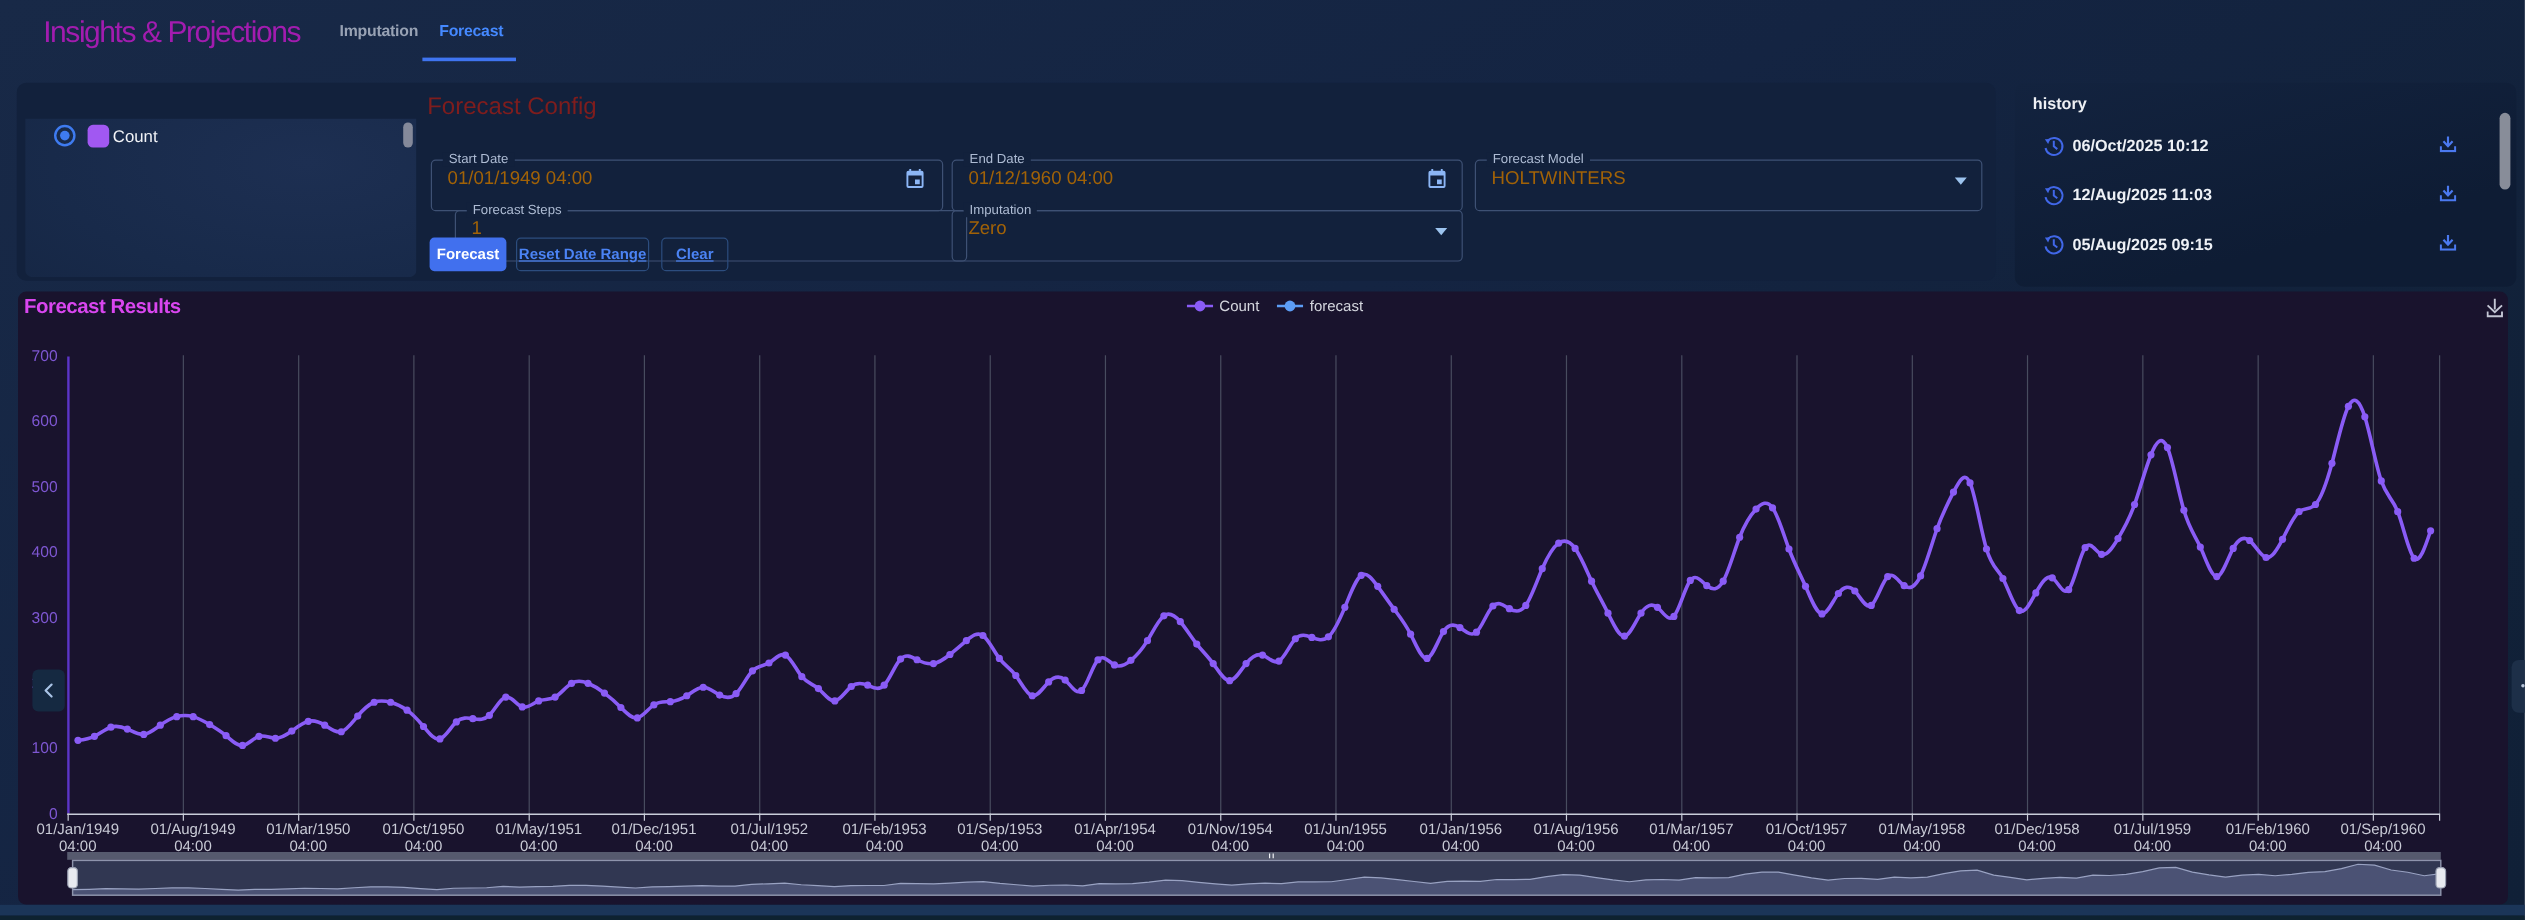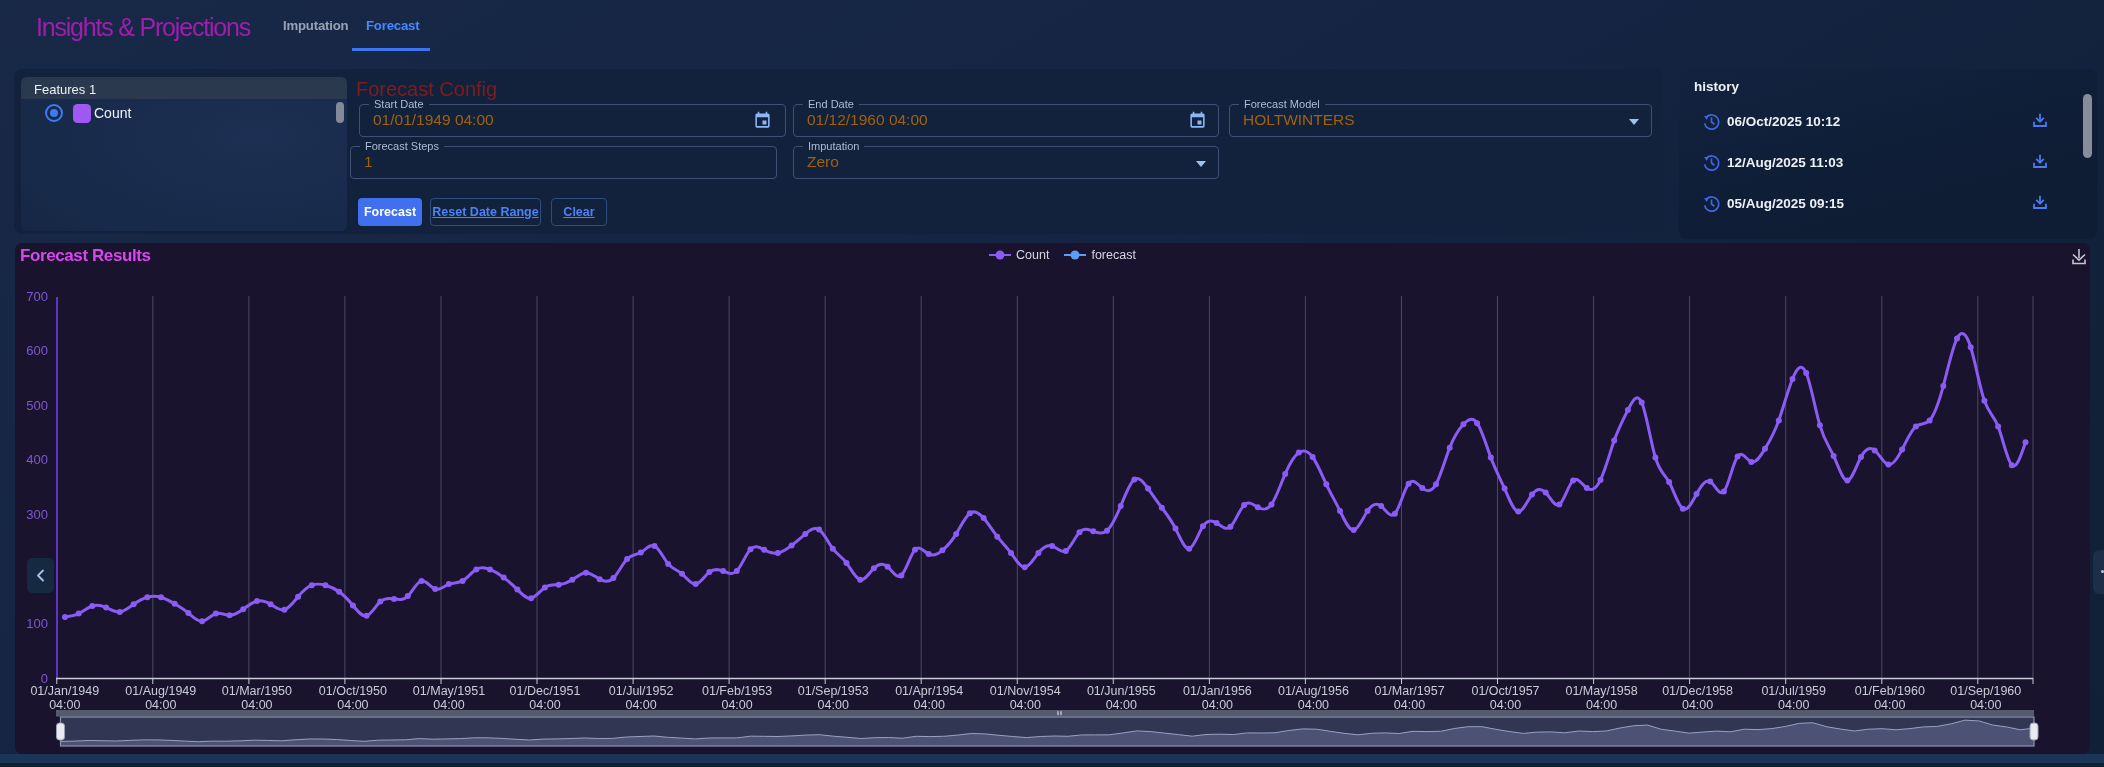--- a/index.html
+++ b/index.html
@@ -16,21 +16,21 @@
 .feat { left:21px; top:77px; width:326px; height:154px; border-radius:6px; overflow:hidden; }
 .feathead { position:absolute; left:0; top:0; width:100%; height:22px; background:#2b394f; color:#eef0f4; font-size:13px; padding:5px 0 0 13px; }
 .featbody { position:absolute; left:0; top:22px; width:100%; height:132px;
    background:radial-gradient(130% 150% at 72% 28%, #1d2f52 0%, #182a4a 50%, #142440 100%); }
 .radio { position:absolute; left:24px; top:27px; width:18px; height:18px; border-radius:50%; border:2px solid #3e7bf0; }
 .radio:after { content:""; position:absolute; left:3px; top:3px; width:8px; height:8px; border-radius:50%; background:#3e7bf0; }
 .swatch { position:absolute; left:52px; top:27px; width:18px; height:19px; border-radius:4.5px; background:#a158f2; }
 .cntlbl { position:absolute; left:73px; top:28px; font-size:14px; color:#f0f2f6; font-weight:400; }
 .fscroll { position:absolute; left:315px; top:25px; width:8px; height:21px; border-radius:4px; background:#84899a; }
 .cfgtitle { left:356px; top:78px; font-size:20px; color:#7f1d1d; }
-.field { position:absolute; border:1px solid #3e5174; border-radius:4px; height:33px; }
+.field { position:absolute; border:1px solid #3e5174; border-radius:4px; height:43px;margin-top:29px; }
 .field .lab { position:absolute; left:9px; top:-7px; background:#12213c; padding:0 5px; font-size:11px; color:#aebcd4; }
 .field .val { position:absolute; left:13px; top:6px; font-size:15.5px; color:#a16207; }
 .calic { position:absolute; top:6px; width:19px; height:19px; }
 .caret { position:absolute; width:0; height:0; border-left:5px solid transparent; border-right:5px solid transparent; border-top:6.3px solid #9cc3ee; }
 .btn { position:absolute; top:198px; height:27.5px; border-radius:4px; font-size:12.5px; font-weight:700; display:flex; align-items:center; justify-content:center; white-space:nowrap; }
 .btn.p { left:358px; width:64px; background:#4170ee; color:#fff; }
 .btn.o { border:1px solid #2c4d7e; color:#4b83f4;text-decoration:underline; }
 .histtitle { left:1694px; top:79px; font-size:13.5px; color:#eef0f4; font-weight:700; }
 .hrow { position:absolute; left:1702px; width:360px; height:20px; }
 .htext { position:absolute; left:25px; top:2px; font-size:13.5px; font-weight:700; color:#eef1f6;text-align:right; }
@@ -46,21 +46,20 @@
 .botband2 { left:0; top:763px; width:2104px; height:4px; background:#0e2230; }
 </style></head>
 <body>
 <div class="abs title">Insights &amp; Projections</div>
 <div class="abs tab tab1">Imputation</div>
 <div class="abs tab tab2">Forecast</div>
 <div class="abs tabline"></div>
 
 <div class="abs bigpanel"></div>
 <div class="abs feat">
-  <div class="feathead">Features 1</div>
   <div class="featbody"></div>
   <div class="radio"></div>
   <div class="swatch"></div>
   <div class="cntlbl">Count</div>
   <div class="fscroll"></div>
 </div>
 
 <div class="abs cfgtitle">Forecast Config</div>
 <div class="field" style="left:359px;top:104px;width:427px">
   <span class="lab">Start Date</span>
@@ -74,21 +73,21 @@
     <span class="val">01/12/1960 04:00</span>
   <svg class="calic" style="left:394px" viewBox="0 0 24 24">
       <path fill="#8cb6f5" fill-rule="evenodd" d="M19 3h-1V1h-2v2H8V1H6v2H5a2 2 0 0 0-2 2v14a2 2 0 0 0 2 2h14a2 2 0 0 0 2-2V5a2 2 0 0 0-2-2zM5 8h14v11H5zM12 12h5v5h-5z"></path>
     </svg>
 </div>
 <div class="field" style="left:1229px;top:104px;width:423px">
   <span class="lab">Forecast Model</span>
     <span class="val">HOLTWINTERS</span>
   <div class="caret" style="right:12px;top:14px"></div>
 </div>
-<div class="field" style="left:350px;top:146px;width:427px">
+<div class="field" style="left:379px;top:146px;width:427px">
   <span class="lab">Forecast Steps</span>
     <span class="val">1</span>
 </div>
 <div class="field" style="left:793px;top:146px;width:426px">
   <span class="lab">Imputation</span>
     <span class="val">Zero</span>
   <div class="caret" style="right:12px;top:14px"></div>
 </div>
 <div class="btn p">Forecast</div>
 <div class="btn o" style="left:430px;width:111px">Reset Date Range</div>

